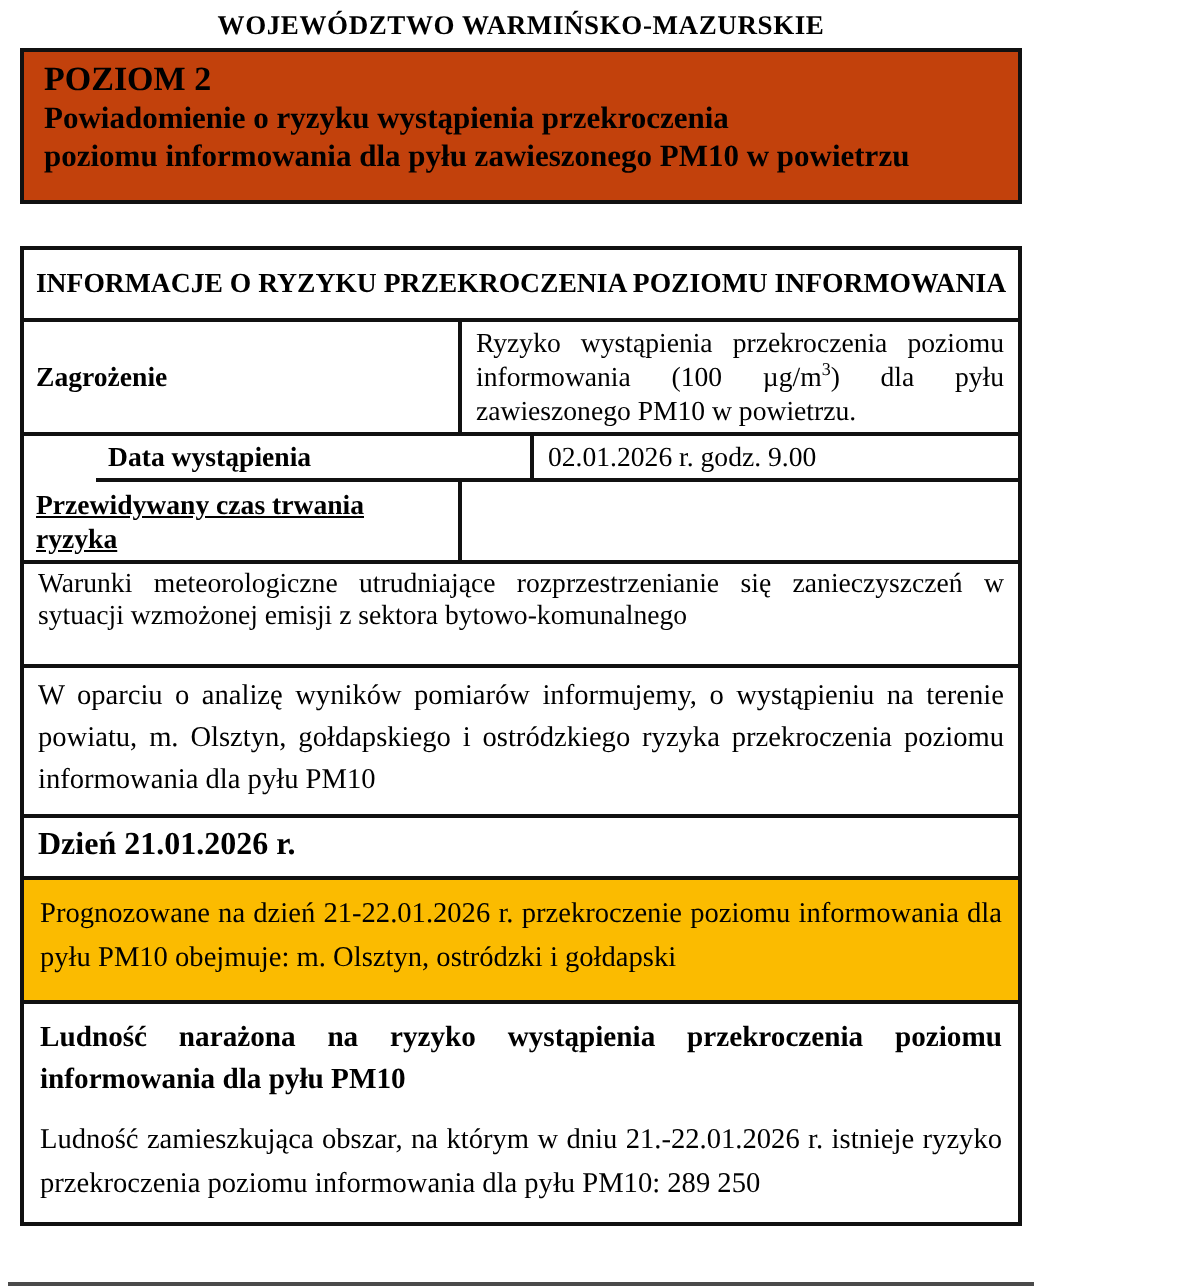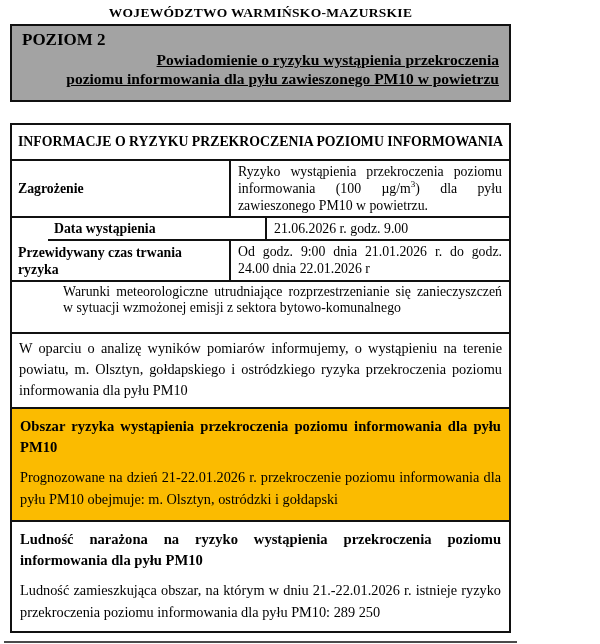--- a/index.html
+++ b/index.html
@@ -14,31 +14,30 @@
   }
   .doc-title {
     padding-top: 5px;
     text-align: center;
     font-weight: bold;
     font-size: 13.5px;
     letter-spacing: 0.3px;
   }
   .banner {
     margin: 3px 10px 0 10px;
-    background: #a3a3a3;
+    background: #c2410c;
     border: 2px solid #111111;
     padding: 4px 10px 12px 10px;
   }
   .banner-level { font-size: 17px; font-weight: bold; }
   .banner-title {
-    text-align: right;
+    text-align: left;
     font-weight: bold;
     font-size: 15.5px;
     line-height: 19px;
-    text-decoration: underline;
   }
   .main-table {
     margin: 21px 10px 0 10px;
     border: 2px solid #111111;
     background: #ffffff;
   }
   .trow { border-bottom: 2px solid #111111; }
   .trow:last-child { border-bottom: none; }
   .tbl-header {
     min-height: 30px;
@@ -62,21 +61,21 @@
     display: flex;
     align-items: center;
   }
   .kv-value {
     flex: 1;
     font-size: 13.8px;
     line-height: 17px;
     padding: 2px 7px;
     text-align: justify;
   }
-  .kv-value.tight { line-height: 16px; margin-left: 44px; }
+  .kv-value.tight { line-height: 16px; }
   sup { font-size: 9px; line-height: 0; }
   .center-bold {
     min-height: 26px;
     display: flex;
     align-items: center;
     justify-content: center;
     font-weight: bold;
     font-size: 14.5px;
     padding: 2px 4px;
   }
@@ -134,38 +133,37 @@
 
     <div class="trow tbl-header">INFORMACJE O RYZYKU PRZEKROCZENIA POZIOMU INFORMOWANIA</div>
 
     <div class="trow kv" style="min-height:55px;">
       <div class="kv-label">Zagrożenie</div>
       <div class="kv-value"><span>Ryzyko wystąpienia przekroczenia poziomu informowania (100 µg/m</span><sup>3</sup><span>) dla pyłu zawieszonego PM10 w powietrzu.</span></div>
     </div>
 
     <div class="trow kv" style="min-height:21px;margin-left:36px;">
       <div class="kv-label">Data wystąpienia</div>
-      <div class="kv-value">21.06.2026 r. godz. 9.00</div>
+      <div class="kv-value">02.01.2026 r. godz. 9.00</div>
     </div>
 
-    <div class="trow kv" style="min-height:39px;">
+    <div class="trow kv" style="min-height:39px;text-decoration:underline;">
       <div class="kv-label">Przewidywany czas trwania ryzyka</div>
-      <div class="kv-value">Od godz. 9:00 dnia 21.01.2026 r. do godz. 24.00 dnia 22.01.2026 r</div>
     </div>
 
     <div class="trow kv" style="min-height:50px;">
       <div class="kv-value tight">Warunki meteorologiczne utrudniające rozprzestrzenianie się zanieczyszczeń w sytuacji wzmożonej emisji z sektora bytowo-komunalnego</div>
     </div>
 
 
     <div class="trow para-row">W oparciu o analizę wyników pomiarów informujemy, o wystąpieniu na terenie powiatu, m. Olsztyn, gołdapskiego i ostródzkiego ryzyka przekroczenia poziomu informowania dla pyłu PM10</div>
 
+    <div class="trow day-row">Dzień 21.01.2026 r.</div>
 
     <div class="trow yellow-section">
-      <p class="section-heading">Obszar ryzyka wystąpienia przekroczenia poziomu informowania dla pyłu PM10</p>
       <p class="section-body">Prognozowane na dzień 21-22.01.2026 r. przekroczenie poziomu informowania dla pyłu PM10 obejmuje: m. Olsztyn, ostródzki i gołdapski</p>
     </div>
 
     <div class="trow white-section">
       <p class="section-heading">Ludność narażona na ryzyko wystąpienia przekroczenia poziomu informowania dla pyłu PM10</p>
       <p class="section-body">Ludność zamieszkująca obszar, na którym w dniu 21.-22.01.2026 r. istnieje ryzyko przekroczenia poziomu informowania dla pyłu PM10: 289 250</p>
     </div>
 
   </div>
 

